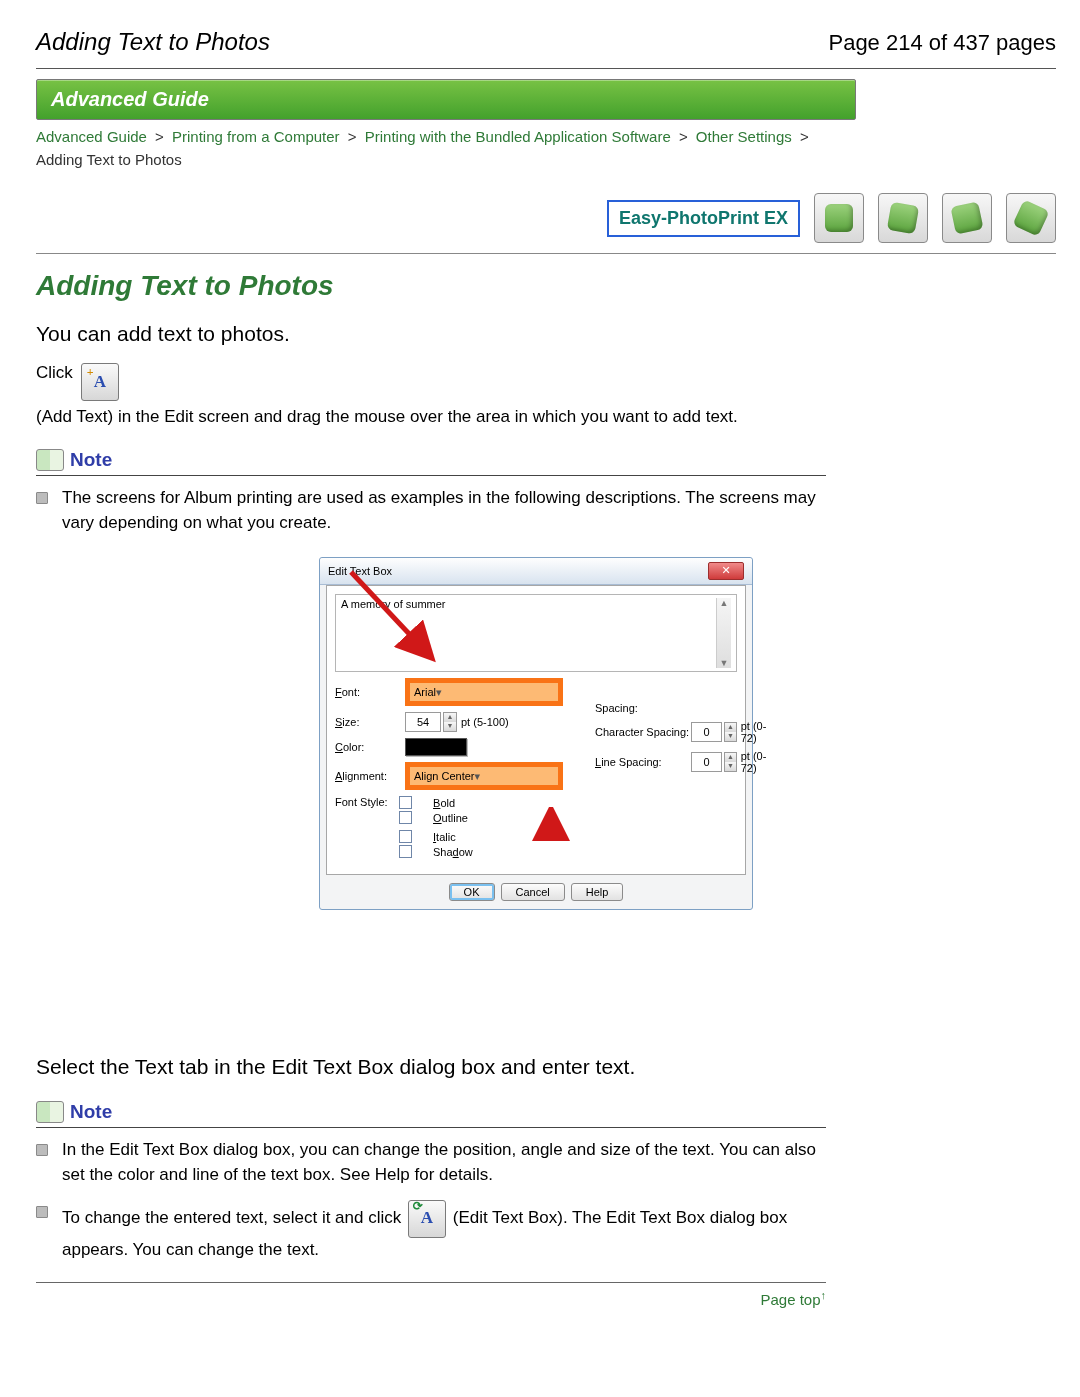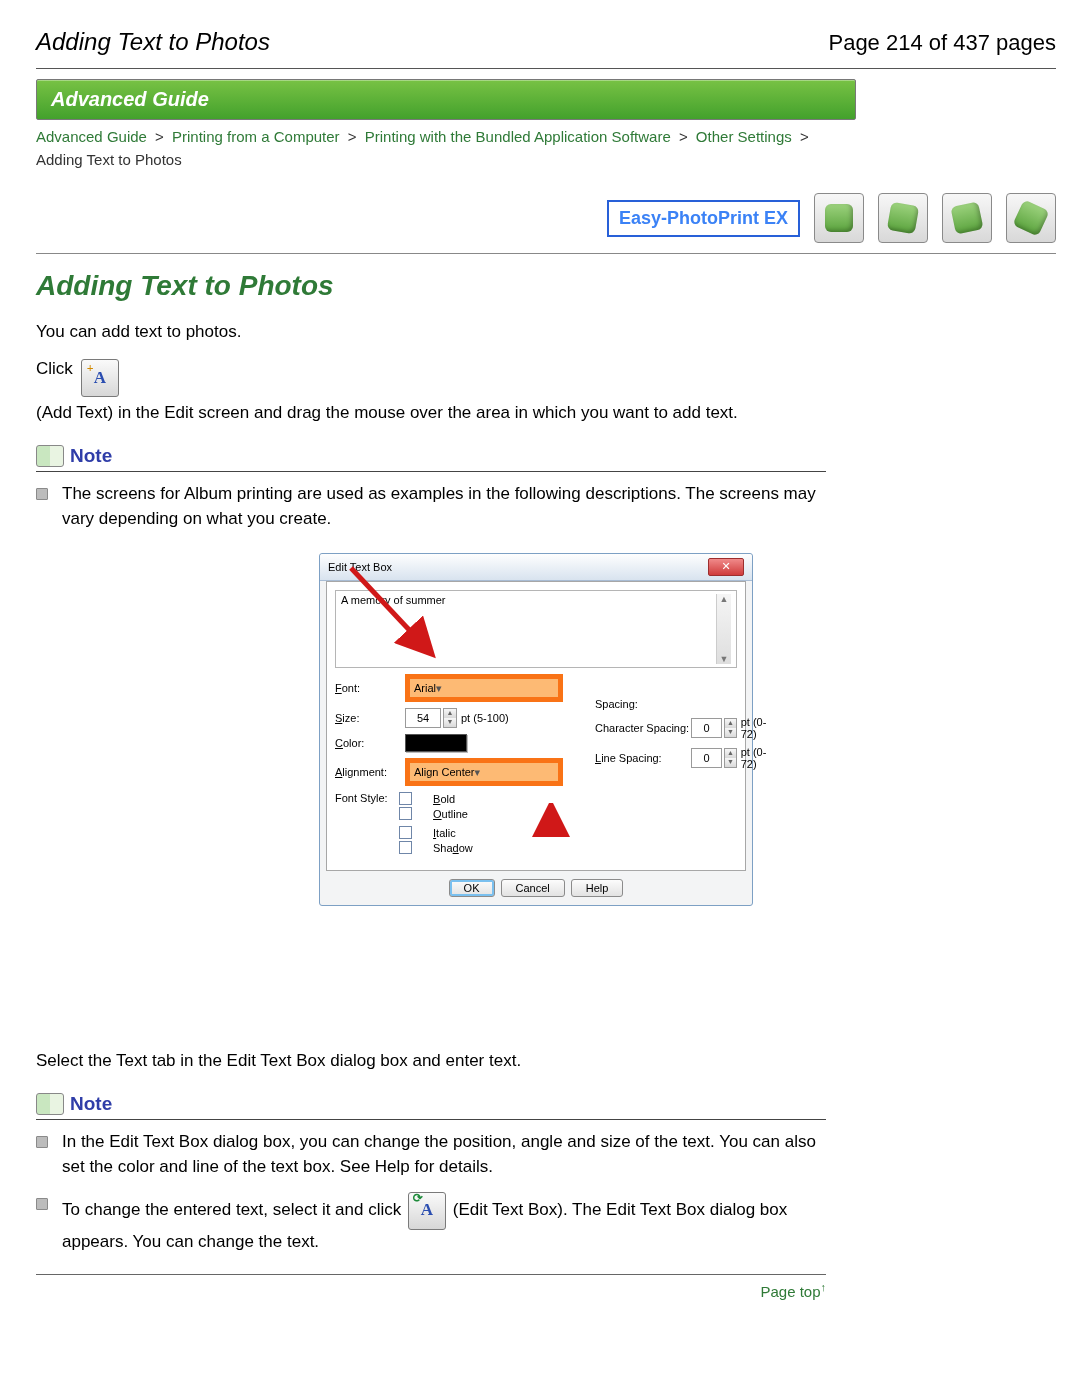--- a/index.html
+++ b/index.html
@@ -14,31 +14,31 @@
     color:#fff;font-weight:bold;font-style:italic;font-size:20px;
     padding:8px 14px;border:1px solid #787878;border-radius:2px;margin:0 0 6px 0;
     box-shadow:inset 0 1px 0 rgba(255,255,255,.35);width:790px
   }
   .breadcrumbs{font-size:15px;line-height:1.5;color:#333;max-width:790px}
   .breadcrumbs a{color:#2f7a37;text-decoration:none}
   .gt{color:#333;padding:0 4px}
   .bc-tail{color:#333}
 
   .strip{display:flex;align-items:center;gap:14px;justify-content:flex-end;margin:22px 0 6px 0;padding:0 0 10px 0;border-bottom:1px solid #888}
-  .epex-badge{border:2px solid #2860d8;color:#3b82f6;background:#fff;font-weight:bold;padding:6px 10px;font-size:18px}
+  .epex-badge{border:2px solid #2860d8;color:#0f766e;background:#fff;font-weight:bold;padding:6px 10px;font-size:18px}
   .tile{width:48px;height:48px;border:1px solid #8a8a8a;border-radius:4px;background:linear-gradient(#f7f7f7,#d8d8d8);display:flex;align-items:center;justify-content:center}
   .tile .dot{width:28px;height:28px;border-radius:6px;background:linear-gradient(#9cd27d,#5aa33d);box-shadow:inset -2px -2px 4px rgba(0,0,0,.25)}
   .tile:nth-child(3) .dot{transform:rotate(10deg)}
   .tile:nth-child(4) .dot{transform:rotate(-12deg)}
   .tile:nth-child(5) .dot{transform:rotate(25deg)}
   .tile:nth-child(6) .dot{transform:rotate(-22deg)}
 
   h2.section-h{color:#2f7a37;font-size:28px;font-style:italic;margin:16px 0 20px 0}
 
-  .body-text{font-size:17px;margin:8px 0;max-width:790px}
+  .body-text{font-size:21px;margin:8px 0;max-width:790px}
   .click-line{display:flex;gap:6px;flex-wrap:wrap;font-size:17px;max-width:790px}
   .tool-btn{width:36px;height:36px;border:1px solid #7a7a7a;border-radius:3px;background:linear-gradient(#fafafa,#d7d7d7);display:inline-flex;align-items:center;justify-content:center;margin:0 2px}
   .tool-btn span{font-weight:bold;font-family:'Times New Roman',serif;color:#2a4db0;position:relative}
   .tool-btn.add span::before{content:'+';position:absolute;top:-7px;left:-7px;font-size:12px;color:#d28a00}
   .tool-btn.edit span::before{content:'⟳';position:absolute;top:-8px;left:-8px;font-size:12px;color:#1f8b3b}
 
   .note-head{display:flex;align-items:center;gap:6px;border-bottom:1px solid #444;padding-bottom:4px;margin-top:22px;max-width:790px}
   .note-icon{width:26px;height:20px;border:1px solid #888;border-radius:3px;background:linear-gradient(90deg,#c9e7c0 0 50%,#e9f4e2 50% 100%)}
   .note-title{color:#2f3da8;font-weight:bold;font-size:19px}
   ul.note-list{list-style:none;padding:0;margin:10px 0 0 0;max-width:790px}

